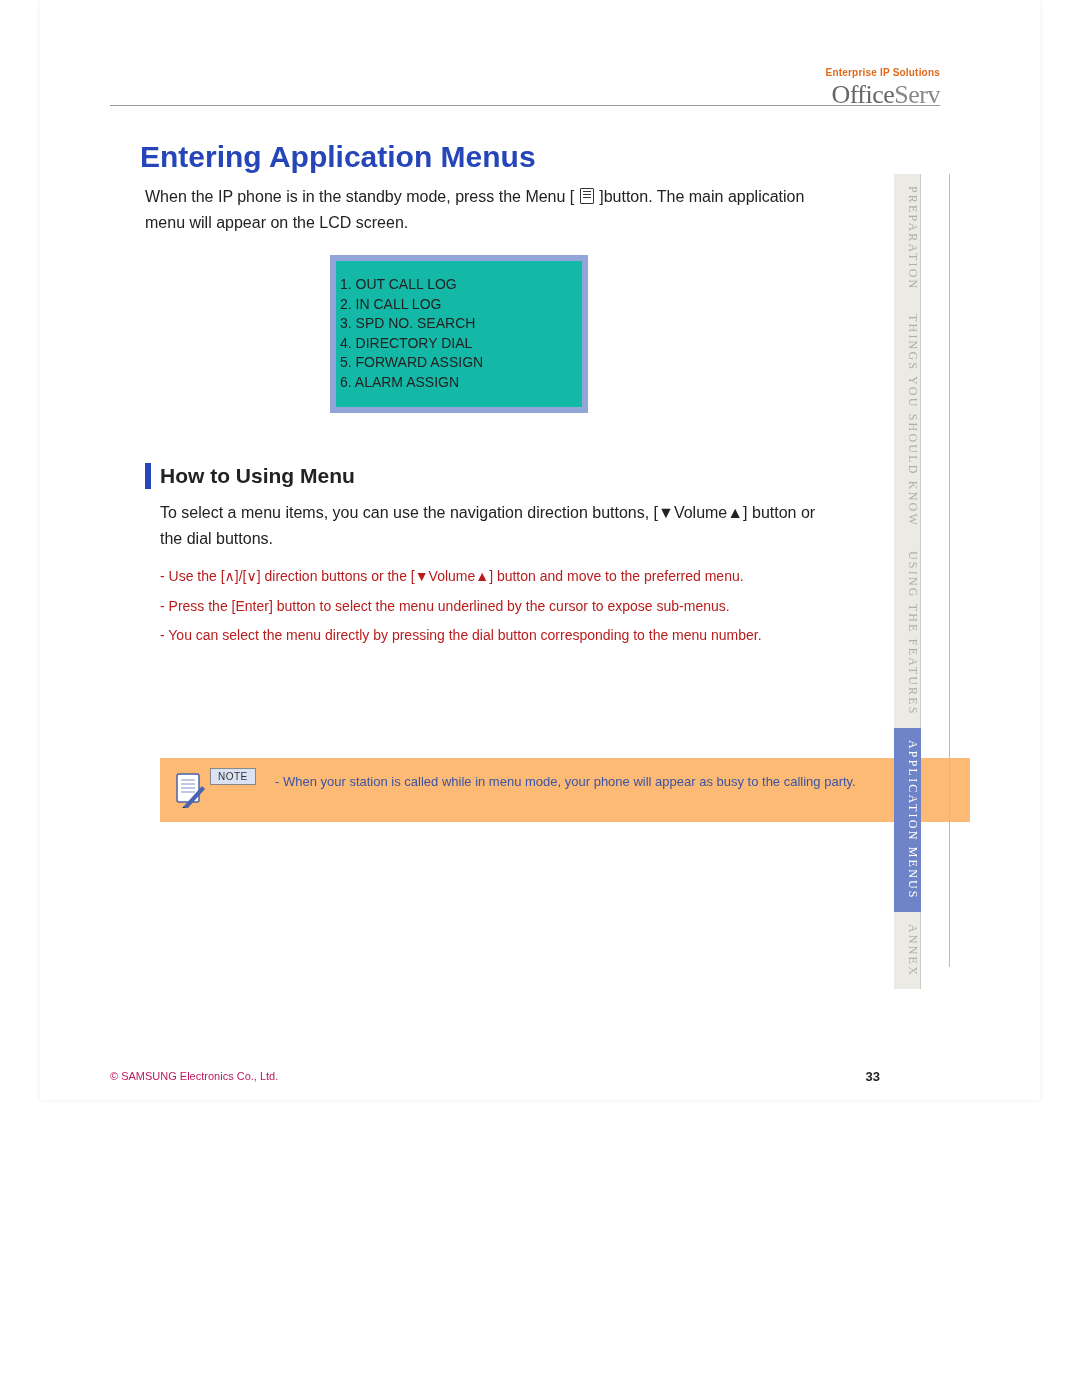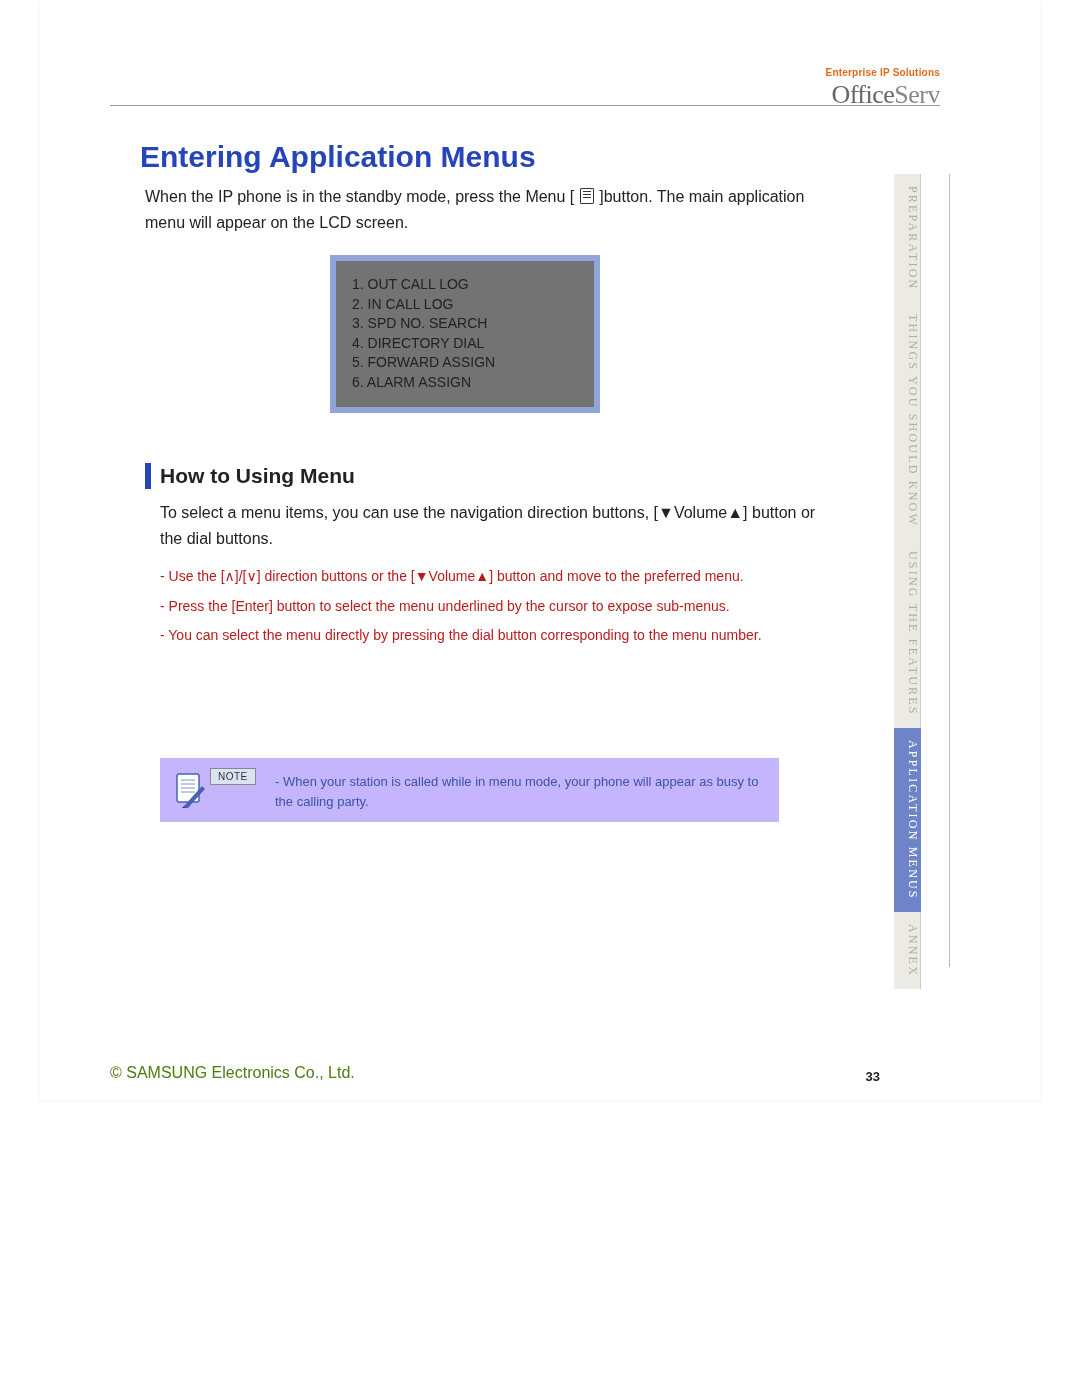--- a/index.html
+++ b/index.html
@@ -100,22 +100,22 @@
     background: #333;
     box-shadow: 0 3px 0 #333, 0 6px 0 #333;
   }
   
   .lcd {
     position: absolute;
     left: 290px;
     top: 255px;
     width: 226px;
     border: 6px solid #92a5d8;
-    background: #737373;
-    padding: 14px 16px 14px 16px;
+    background: #14b8a6;
+    padding: 14px 16px 14px 4px;
     font-size: 14px;
     line-height: 1.4;
     color: #222;
   }
   
   .sub-bar {
     position: absolute;
     left: 105px;
     top: 463px;
     width: 6px;
@@ -149,23 +149,23 @@
     color: #b91c1c;
   }
   .bullets div {
     margin-bottom: 10px;
   }
   
   .note {
     position: absolute;
     left: 120px;
     top: 758px;
-    width: 619px;
+    width: 810px;
     height: 64px;
-    background: #c4b5fd;
+    background: #fdba74;
   }
   .note-icon {
     position: absolute;
     left: 14px;
     top: 14px;
     width: 32px;
     height: 36px;
   }
   .note-icon svg { width: 100%; height: 100%; }
   .note-label-box {
@@ -186,22 +186,22 @@
     right: 20px;
     font-size: 13px;
     line-height: 1.5;
     color: #3b54a5;
   }
   
   .footer-left {
     position: absolute;
     left: 70px;
     bottom: 18px;
-    font-size: 16px;
-    color: #4d7c0f;
+    font-size: 11px;
+    color: #be185d;
   }
   .footer-right {
     position: absolute;
     right: 160px;
     bottom: 16px;
     font-size: 13px;
     font-weight: bold;
     color: #222;
   }
   

